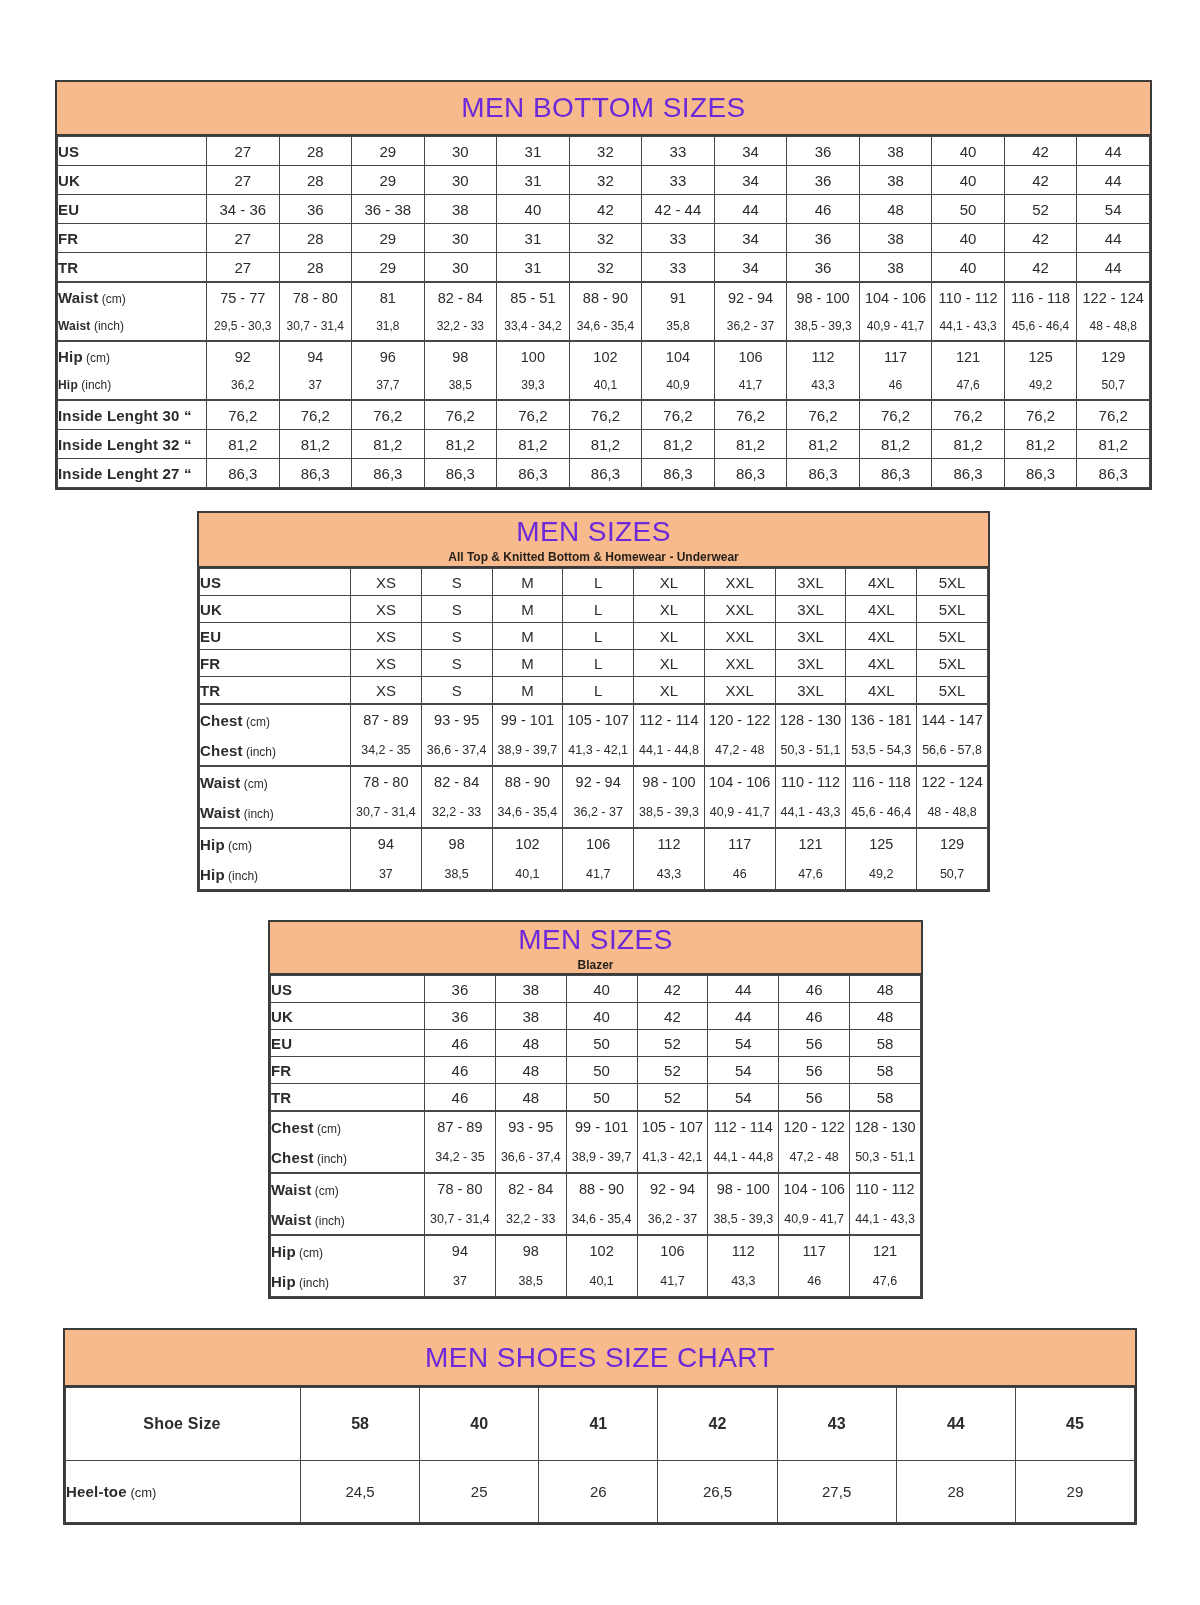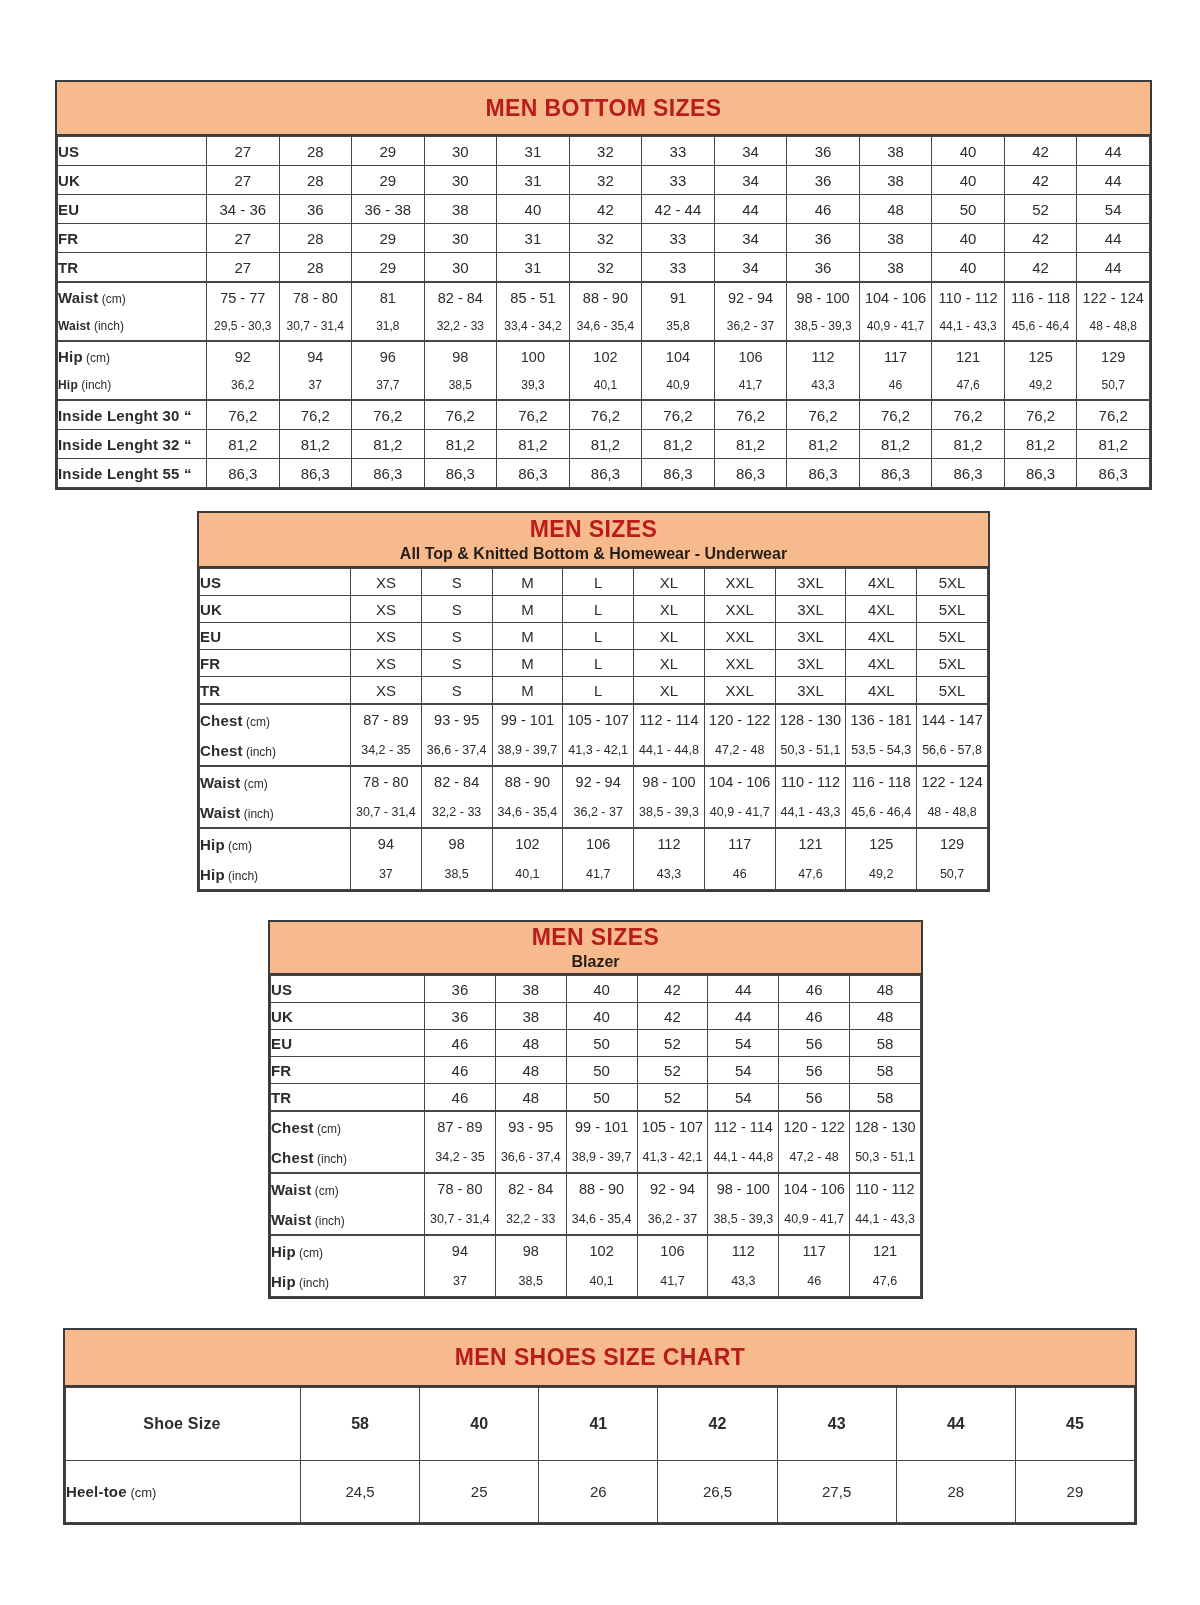--- a/index.html
+++ b/index.html
@@ -6,22 +6,22 @@
   body{
     width:1200px;height:1605px;position:relative;background:#ffffff;
     font-family:"Liberation Sans", sans-serif;color:#2c2c2c;
     -webkit-font-smoothing:antialiased;
   }
   .size-table{position:absolute;border:2px solid #3b3b3b;background:#fff;}
   .thead{
     background:#f6ba8c;border-bottom:2px solid #3b3b3b;
     display:flex;flex-direction:column;justify-content:center;align-items:center;
   }
-  .title{font-weight:bold;font-size:23px;letter-spacing:.4px;color:#b91c1c;}
-  .subtitle{font-weight:bold;font-size:16px;margin-top:2px;color:#241f19;}
+  .title{font-weight:normal;font-size:28px;letter-spacing:.4px;color:#6d28d9;}
+  .subtitle{font-weight:bold;font-size:12px;margin-top:2px;color:#241f19;}
   table{border-collapse:collapse;width:100%;table-layout:fixed;}
   td{
     border:1px solid #474747;text-align:center;vertical-align:middle;
     font-size:15px;padding:0 2px;overflow:hidden;white-space:nowrap;
   }
   td.lbl{text-align:left;padding-left:0;font-size:15px;}
   td.lbl b{font-weight:bold;letter-spacing:.2px;}
   td.lbl .unit{font-size:12px;font-weight:normal;}
   tr.sep td{border-top-width:2px;}
   tr.r-cm td{border-bottom-style:hidden;}
@@ -242,21 +242,21 @@
           <td class="val">81,2</td>
           <td class="val">81,2</td>
           <td class="val">81,2</td>
           <td class="val">81,2</td>
           <td class="val">81,2</td>
           <td class="val">81,2</td>
           <td class="val">81,2</td>
           <td class="val">81,2</td>
         </tr>
         <tr class="r-size">
-          <td class="lbl"><b>Inside Lenght 55 “</b></td>
+          <td class="lbl"><b>Inside Lenght 27 “</b></td>
           <td class="val">86,3</td>
           <td class="val">86,3</td>
           <td class="val">86,3</td>
           <td class="val">86,3</td>
           <td class="val">86,3</td>
           <td class="val">86,3</td>
           <td class="val">86,3</td>
           <td class="val">86,3</td>
           <td class="val">86,3</td>
           <td class="val">86,3</td>

